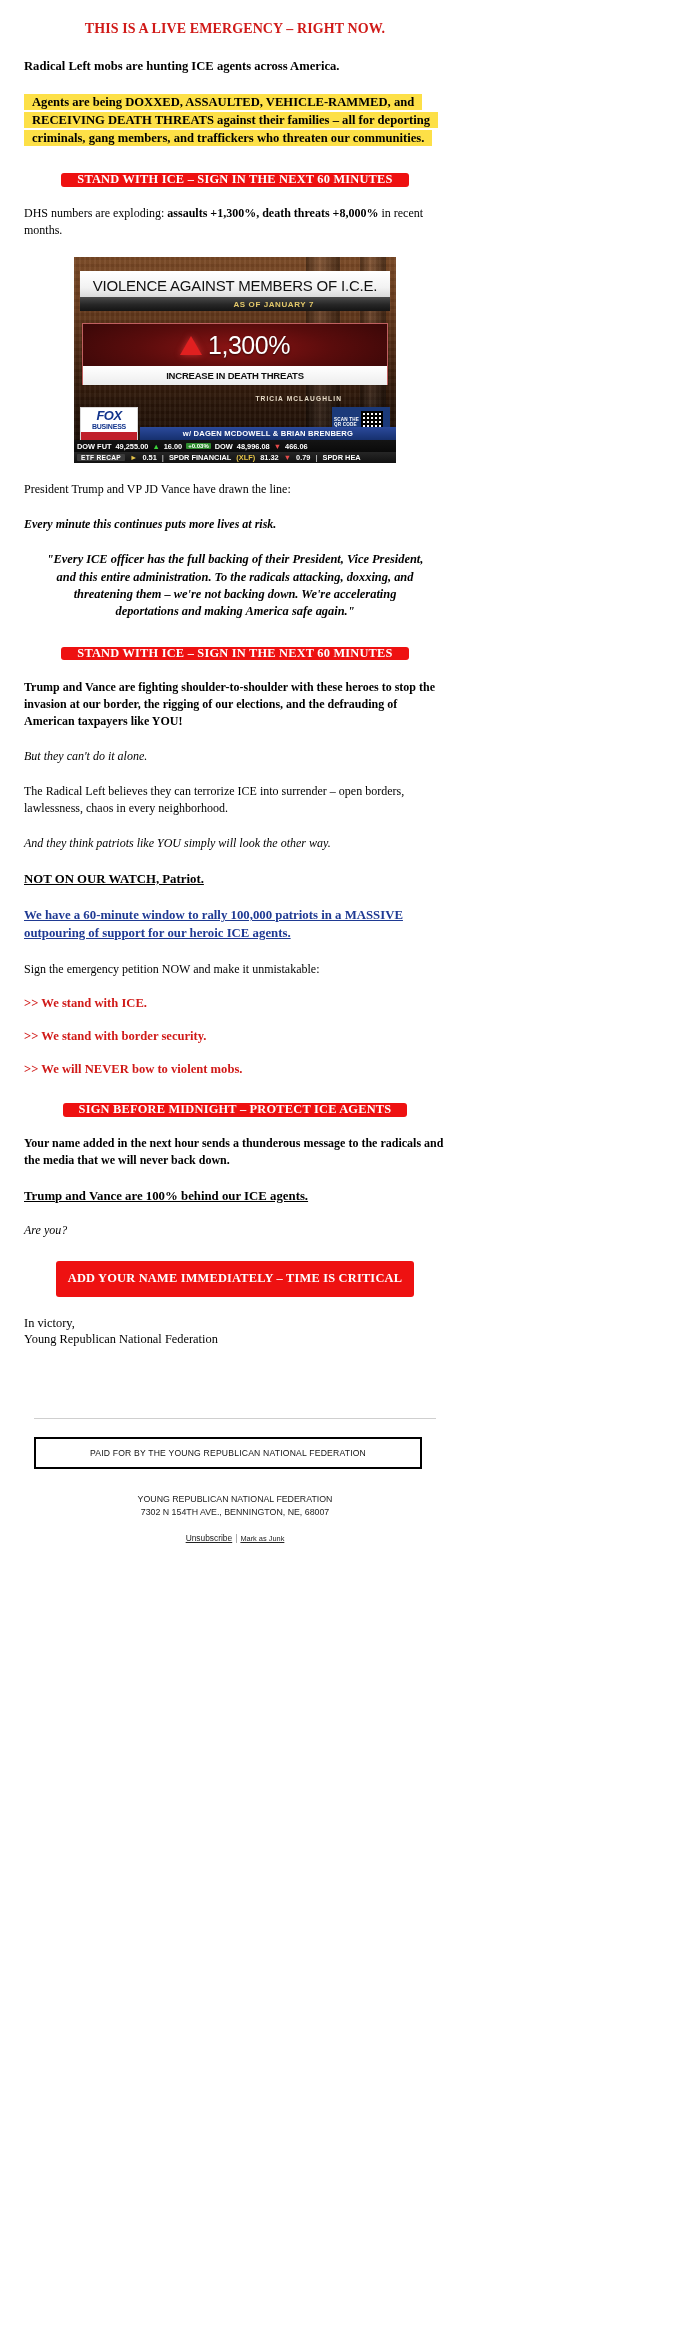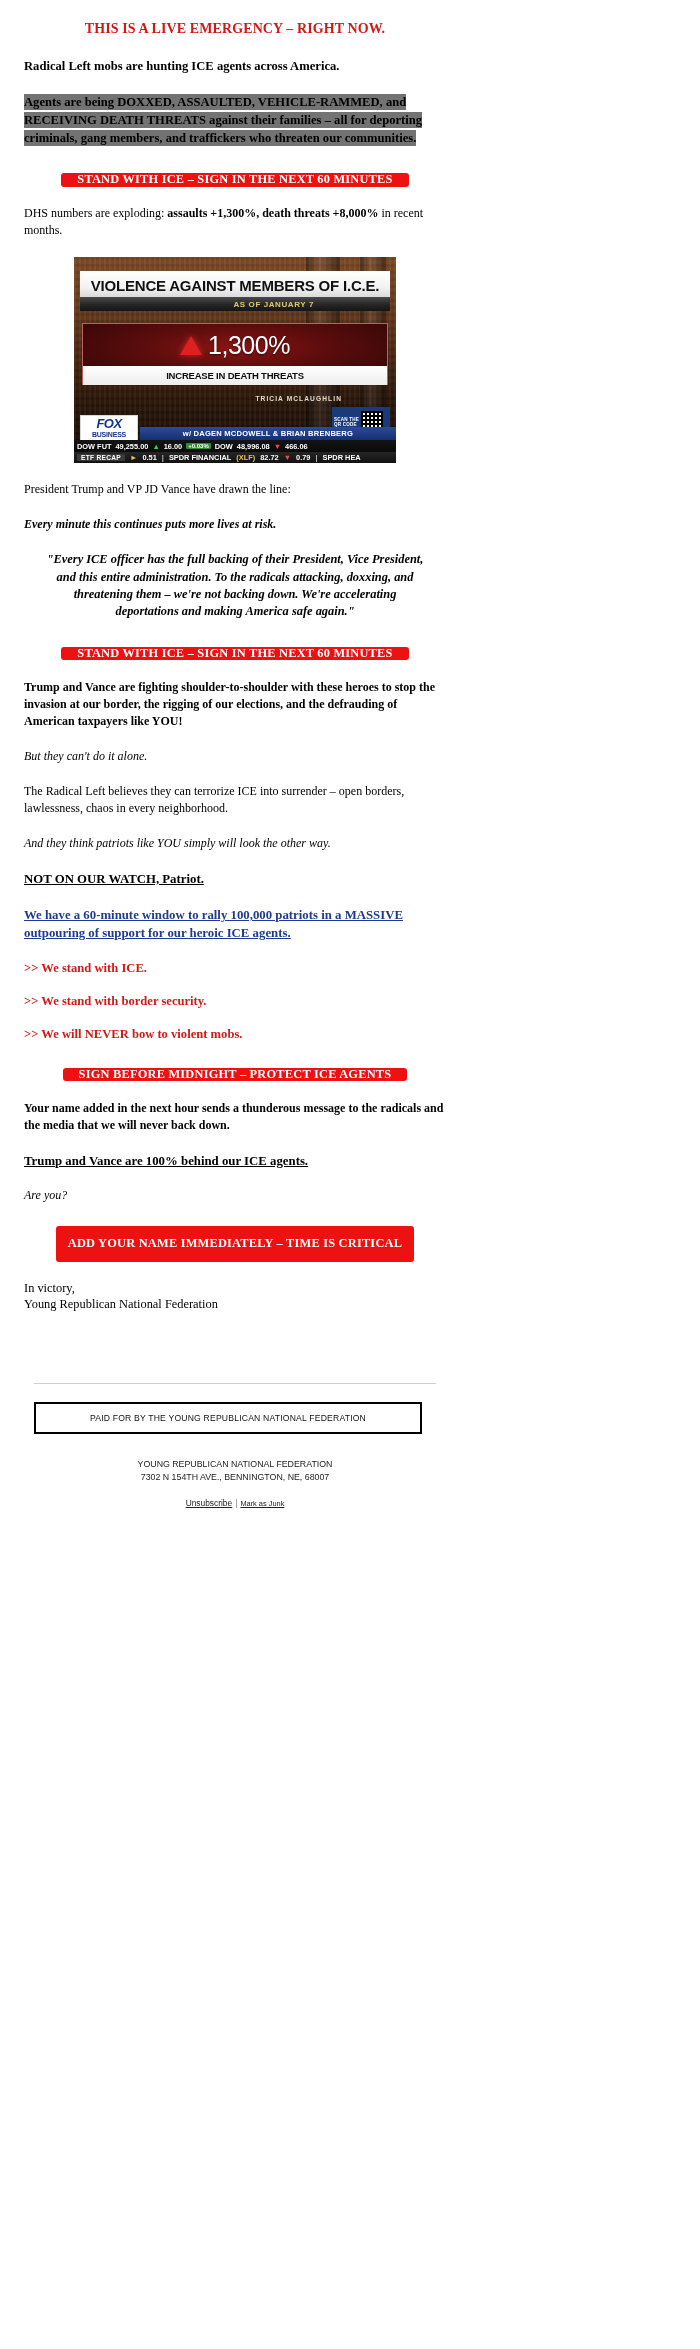--- a/index.html
+++ b/index.html
@@ -45,24 +45,24 @@
     margin: 20px 0 0 0;
   }
 
   .highlight-block {
     margin: 18px 0 0 0;
     font-weight: bold;
     font-size: 12.6px;
     line-height: 1.45;
   }
   .highlight-block .hl {
-    background: #737373;
+    background: #fde047;
     box-decoration-break: clone;
     -webkit-box-decoration-break: clone;
-    padding: 1px 0;
+    padding: 1px 8px;
   }
 
   
   .cta-wrap {
     text-align: center;
     margin: 22px 0 0 0;
   }
   .cta {
     display: inline-block;
     background: #ee1111;
@@ -124,21 +124,21 @@
     position: absolute;
     left: 6px; right: 6px; top: 14px;
     background: linear-gradient(180deg,#ffffff 0%,#f2f2f2 60%,#d8d8d8 100%);
     border-top: 1px solid #ffffff;
     height: 26px;
     display: flex;
     align-items: center;
     justify-content: center;
     color: #111111;
     font-family: "Liberation Sans", sans-serif;
-    font-weight: bold;
+    font-weight: normal;
     font-size: 15px;
     letter-spacing: -0.2px;
     white-space: nowrap;
   }
   .tv-sub {
     position: absolute;
     left: 6px; right: 6px; top: 40px;
     background: linear-gradient(180deg,#4a4a4a 0%,#262626 55%,#151515 100%);
     height: 14px;
     display: flex;
@@ -221,21 +221,20 @@
   .fox-logo {
     position: absolute;
     left: 6px;
     top: 150px;
     width: 58px;
     background: #ffffff;
     border: 1px solid #d8d8d8;
     text-align: center;
     padding: 1px 0 0 0;
     box-sizing: border-box;
-    margin-top: 8px;
   }
   .fox-logo .fox {
     color: #12348c;
     font-family: "Liberation Sans", sans-serif;
     font-weight: bold;
     font-style: italic;
     font-size: 13px;
     line-height: 13px;
     letter-spacing: -0.6px;
   }
@@ -498,21 +497,21 @@
           <span>466.06</span>
         </div>
 
         <div class="ticker2">
           <span class="tk-chip">ETF RECAP</span>
           <span class="tk-x">►</span>
           <span>0.51</span>
           <span class="tk-gray">|</span>
           <span>SPDR FINANCIAL</span>
           <span class="tk-x">(<span>XLF</span>)</span>
-          <span>82.72</span>
+          <span>81.32</span>
           <span class="tk-dn">▼</span>
           <span>0.79</span>
           <span class="tk-gray">|</span>
           <span>SPDR HEA</span>
         </div>
       </div>
     </div>
 
     <p class="body">President Trump and VP JD Vance have drawn the line:</p>
 
@@ -529,20 +528,21 @@
     <p class="body italic">But they can't do it alone.</p>
 
     <p class="body">The Radical Left believes they can terrorize ICE into surrender – open borders, lawlessness, chaos in every neighborhood.</p>
 
     <p class="body italic">And they think patriots like YOU simply will look the other way.</p>
 
     <span class="underline-bold">NOT ON OUR WATCH, Patriot.</span>
 
     <a href="#" class="blue-link">We have a 60-minute window  to rally 100,000 patriots in a MASSIVE outpouring of support for our heroic ICE agents.</a>
 
+    <p class="body">Sign the emergency petition NOW and make it unmistakable:</p>
 
     <p class="red-bullet">&gt;&gt; We stand with ICE.</p>
     <p class="red-bullet">&gt;&gt; We stand with border security.</p>
     <p class="red-bullet">&gt;&gt; We will NEVER bow to violent mobs.</p>
 
     <div class="cta-wrap">
       <a href="#" class="cta">SIGN BEFORE MIDNIGHT – PROTECT ICE AGENTS</a>
     </div>
 
     <p class="body bold">Your name added in the next hour sends a thunderous message to the radicals and the media that we will never back down.</p>

